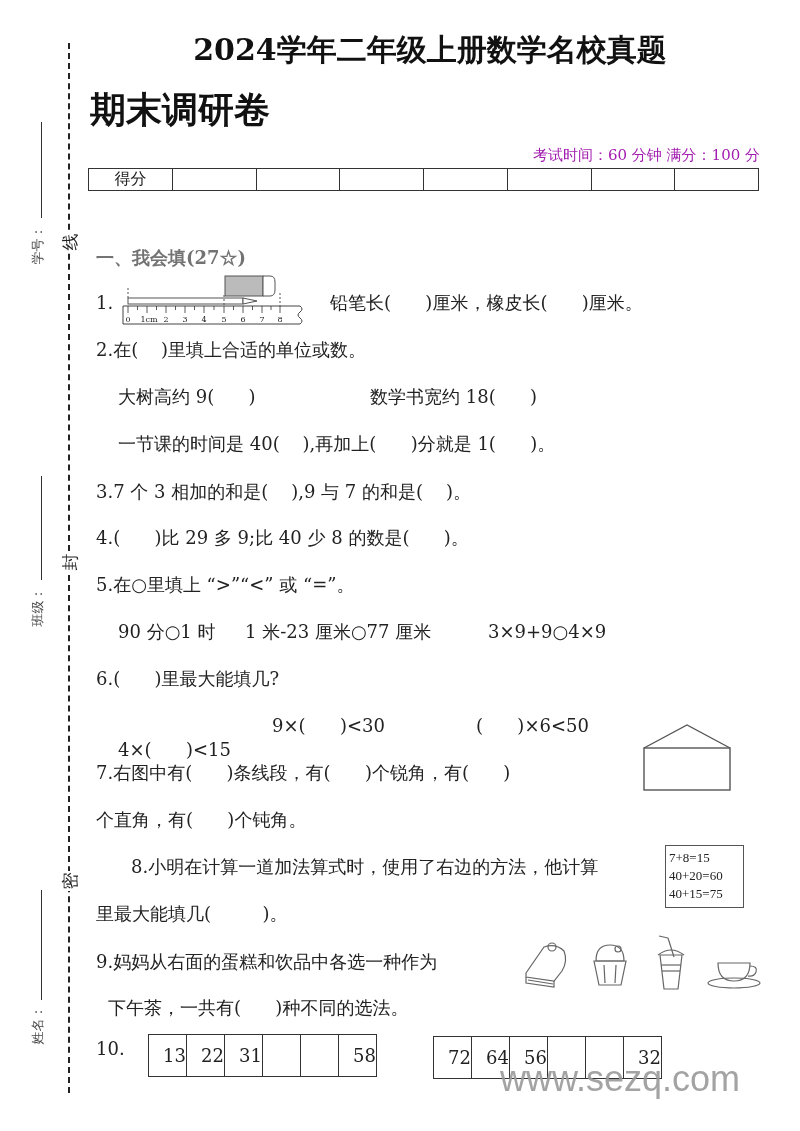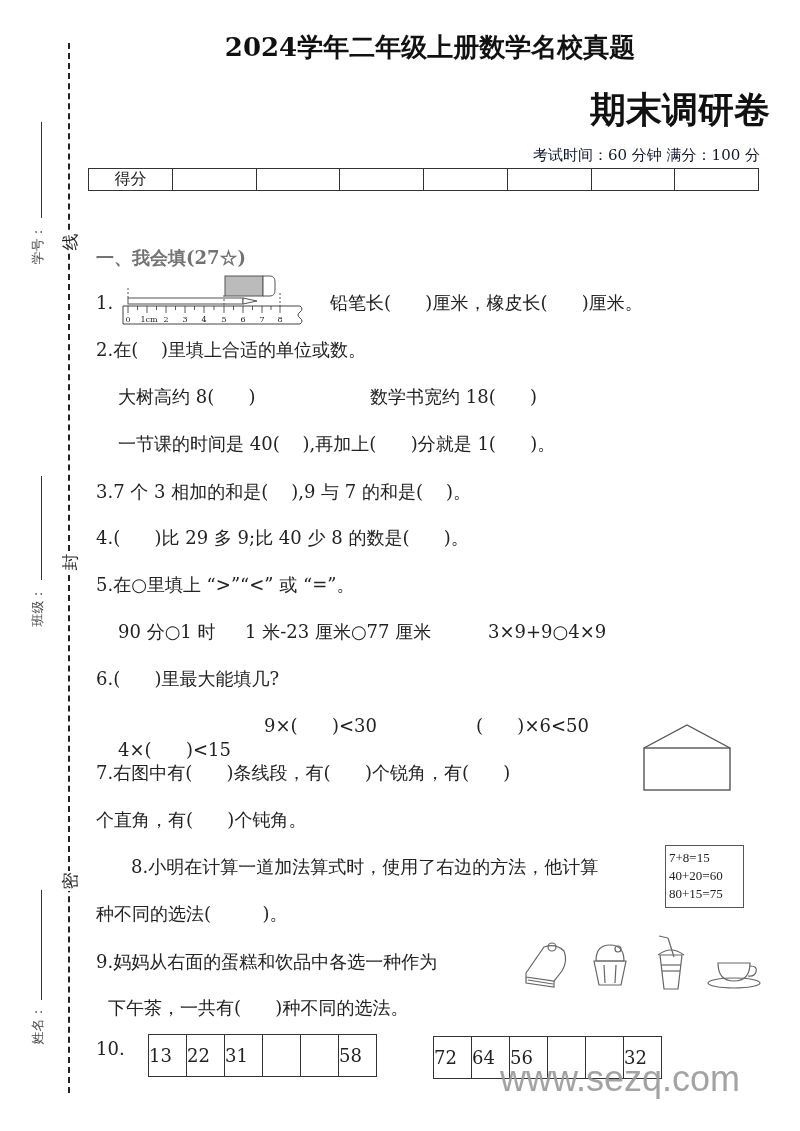--- a/index.html
+++ b/index.html
@@ -6,23 +6,23 @@
   html, body { width: 800px; height: 1131px; background: #ffffff; overflow: hidden; }
   body { position: relative; font-family: "DejaVu Serif", "Liberation Serif", serif; color: #1a1a1a; }
 
   
   .dash-line { position: absolute; left: 68px; top: 43px; width: 0; height: 1050px; border-left: 2px dashed #222; }
   .margin-word { position: absolute; left: 60px; width: 20px; background: #fff; font-size: 17px; line-height: 18px; text-align: center; transform: rotate(-90deg); color: #222; }
   .field-label { position: absolute; left: 26px; font-size: 13px; color: #444; transform: rotate(-90deg); transform-origin: center; white-space: nowrap; }
   .field-line { position: absolute; left: 41px; width: 0; border-left: 1px solid #333; }
 
   
-  .title-1 { position: absolute; left: 90px; top: 30px; width: 680px; text-align: center; font-family: "DejaVu Serif", serif; font-weight: bold; font-size: 26px; letter-spacing: 0px; color: #111; }
-  .title-2 { position: absolute; left: 90px; top: 86px; width: 680px; text-align: right; font-family: "DejaVu Serif", serif; font-weight: bold; font-size: 36px; color: #111; }
-  .exam-info { position: absolute; right: 40px; top: 146px; font-size: 15px; color: #0f172a; }
+  .title-1 { position: absolute; left: 90px; top: 30px; width: 680px; text-align: center; font-family: "DejaVu Serif", serif; font-weight: bold; font-size: 30px; letter-spacing: 0px; color: #111; }
+  .title-2 { position: absolute; left: 90px; top: 86px; width: 680px; text-align: left; font-family: "DejaVu Serif", serif; font-weight: bold; font-size: 36px; color: #111; }
+  .exam-info { position: absolute; right: 40px; top: 146px; font-size: 15px; color: #a21caf; }
 
   
   table.score { position: absolute; left: 88px; top: 168px; width: 671px; border-collapse: collapse; }
   table.score td { border: 1.5px solid #333; text-align: center; font-size: 16px; color: #222; }
   table.score tr.r1 td { height: 38px; }
   table.score tr.r2 td { height: 21px; }
   table.score td.hd { width: 84px; }
 
   .section-title { position: absolute; left: 96px; top: 246px; font-size: 18px; font-weight: bold; color: #737373; }
 
@@ -30,21 +30,21 @@
 
   .ruler-box { position: absolute; left: 120px; top: 273px; width: 190px; height: 56px; }
 
   .house { position: absolute; left: 640px; top: 722px; width: 105px; height: 75px; }
 
   .calc-box { position: absolute; left: 665px; top: 845px; width: 79px; height: 63px; border: 1.5px solid #555; padding: 3px 3px; font-size: 13px; line-height: 18px; font-family: "Liberation Serif", serif; color: #222; }
 
   .snacks { position: absolute; left: 522px; top: 935px; width: 255px; height: 60px; }
 
   table.seq { position: absolute; border-collapse: collapse; }
-  table.seq td { border: 1.5px solid #333; width: 38px; height: 42px; text-align: left; font-size: 18px; color: #222; font-family: "DejaVu Serif", serif; margin-top: 48px; }
+  table.seq td { border: 1.5px solid #333; width: 38px; height: 42px; text-align: right; font-size: 18px; color: #222; font-family: "DejaVu Serif", serif; margin-top: 48px; }
 
   .watermark { position: absolute; left: 500px; top: 1058px; font-family: "Liberation Sans", sans-serif; font-size: 36px; color: #9a9a9a; opacity: 0.9; letter-spacing: 0px; }
 </style>
 </head>
 <body>
 
 <div class="dash-line"></div>
 <div class="margin-word" style="top:233px;">线</div>
 <div class="margin-word" style="top:553px;">封</div>
 <div class="margin-word" style="top:872px;">密</div>
@@ -117,51 +117,51 @@
       <text x="84" y="49">4</text>
       <text x="104" y="49">5</text>
     <text x="123" y="49">6</text>
       <text x="142" y="49">7</text>
       <text x="160" y="49">8</text>
   </g>
 </svg>
 <div class="q" style="left:330px;top:291px;text-align:right;">铅笔长(      )厘米，橡皮长(      )厘米。</div>
 
 <div class="q" style="left:96px;top:338px;">2.在(    )里填上合适的单位或数。</div>
-<div class="q" style="left:118px;top:385px;">大树高约 8(      )</div>
+<div class="q" style="left:118px;top:385px;">大树高约 9(      )</div>
 <div class="q" style="left:370px;top:385px;">数学书宽约 18(      )</div>
 <div class="q" style="left:118px;top:432px;">一节课的时间是 40(    ),再加上(      )分就是 1(      )。</div>
 
 <div class="q" style="left:96px;top:480px;">3.7 个 3 相加的和是(    ),9 与 7 的和是(    )。</div>
 
 <div class="q" style="left:96px;top:526px;">4.(      )比 29 多 9;比 40 少 8 的数是(      )。</div>
 
 <div class="q" style="left:96px;top:573px;">5.在○里填上 “&gt;”“&lt;” 或 “=”。</div>
 <div class="q" style="left:118px;top:620px;">90 分○1 时</div>
 <div class="q" style="left:245px;top:620px;">1 米-23 厘米○77 厘米</div>
 <div class="q" style="left:488px;top:620px;">3×9+9○4×9</div>
 
 <div class="q" style="left:96px;top:667px;">6.(      )里最大能填几?</div>
 <div class="q" style="left:118px;top:714px;margin-top:24px;">4×(      )&lt;15</div>
-<div class="q" style="left:264px;top:714px;text-align:right;">9×(      )&lt;30</div>
+<div class="q" style="left:272px;top:714px;text-align:right;">9×(      )&lt;30</div>
 <div class="q" style="left:476px;top:714px;">(      )×6&lt;50</div>
 
 <div class="q" style="left:96px;top:761px;">7.右图中有(      )条线段，有(      )个锐角，有(      )</div>
 <div class="q" style="left:96px;top:808px;">个直角，有(      )个钝角。</div>
 <svg class="house" viewBox="0 0 105 75">
   <path d="M4 26 L47 3 L90 26" fill="none" stroke="#555" stroke-width="1.4"></path>
   <rect x="4" y="26" width="86" height="42" fill="none" stroke="#555" stroke-width="1.4"></rect>
 </svg>
 
 <div class="q" style="left:96px;top:855px;margin-left:35px;">8.小明在计算一道加法算式时，使用了右边的方法，他计算</div>
-<div class="q" style="left:96px;top:902px;">种不同的选法(         )。</div>
+<div class="q" style="left:96px;top:902px;">里最大能填几(         )。</div>
 <div class="calc-box">
   <div>7+8=15</div>
   <div>40+20=60</div>
-  <div>80+15=75</div>
+  <div>40+15=75</div>
 </div>
 
 <div class="q" style="left:96px;top:950px;">9.妈妈从右面的蛋糕和饮品中各选一种作为</div>
 <div class="q" style="left:108px;top:996px;">下午茶，一共有(      )种不同的选法。</div>
 <svg class="snacks" viewBox="0 0 255 60">
   <g fill="none" stroke="#666" stroke-width="1.2">
     <path d="M4 38 L22 12 Q34 8 42 16 Q46 26 40 36 L32 46 L4 42 z"></path>
     <path d="M4 42 L4 48 L32 52 L32 46"></path>
     <line x1="6" y1="45" x2="31" y2="49"></line>
     <circle cx="30" cy="12" r="4"></circle>

